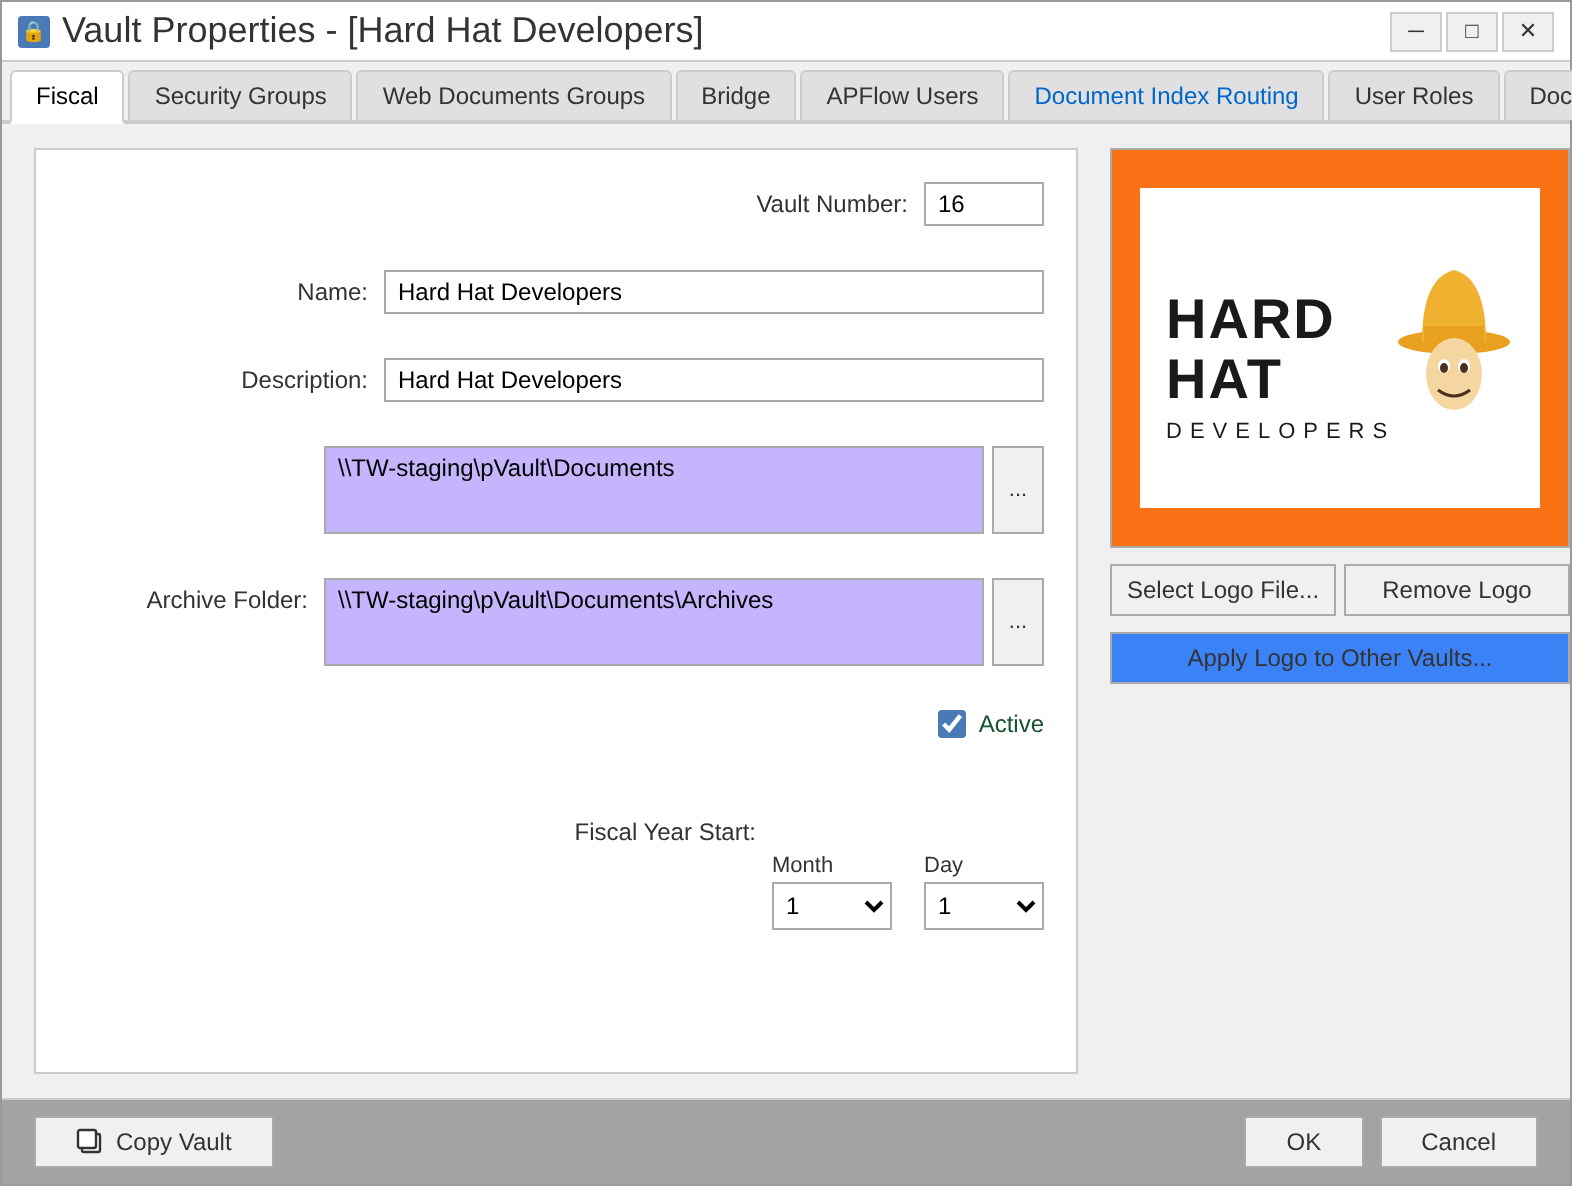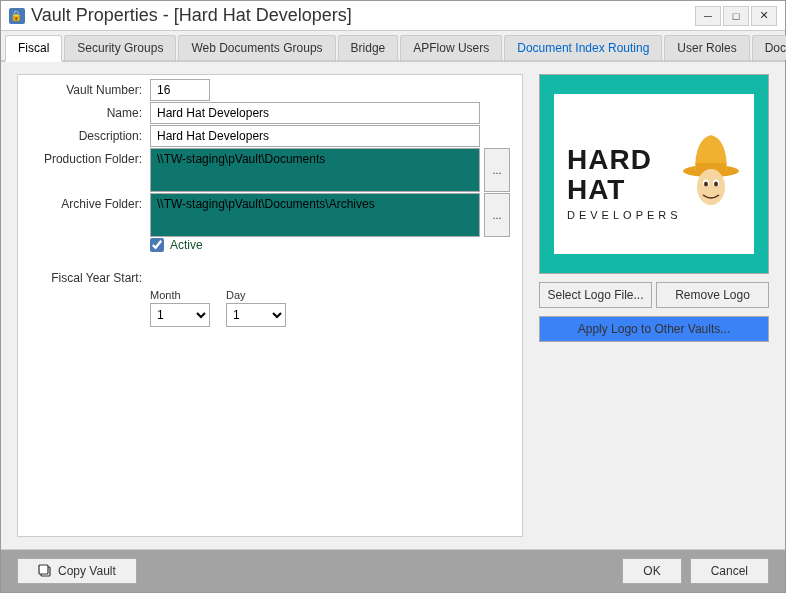--- a/index.html
+++ b/index.html
@@ -97,24 +97,25 @@
     .content {
       flex: 1;
       padding: 12px 16px;
       display: flex;
       gap: 16px;
     }
     .left-panel {
       flex: 1;
       background: #fff;
       border: 1px solid #ccc;
-      padding: 4px;
+      padding: 16px;
       display: flex;
       flex-direction: column;
-      gap: 1px;
+      gap: 22px;
+      align-items: flex-end;
     }
     .form-row {
       display: flex;
       align-items: center;
       gap: 8px;
     }
     .form-label {
       text-align: right;
       min-width: 120px;
       color: #333;
@@ -146,21 +147,21 @@
       display: flex;
       gap: 4px;
     }
     .folder-textarea {
       width: 330px;
       height: 44px;
       border: 1px solid #aaa;
       padding: 3px 6px;
       font-size: 12px;
       resize: none;
-      background: #0f766e;
+      background: #c4b5fd;
       font-family: inherit;
     }
     .browse-btn {
       width: 26px;
       height: 44px;
       border: 1px solid #aaa;
       background: #f0f0f0;
       cursor: pointer;
       display: flex;
       align-items: center;
@@ -220,21 +221,21 @@
     }
     .right-panel {
       width: 230px;
       display: flex;
       flex-direction: column;
       gap: 8px;
     }
     .logo-box {
       width: 230px;
       height: 200px;
-      background: #14b8a6;
+      background: #f97316;
       border: 1px solid #aaa;
       display: flex;
       align-items: center;
       justify-content: center;
       overflow: hidden;
       position: relative;
     }
     .logo-inner {
       width: 200px;
       height: 160px;
@@ -342,21 +343,20 @@
         <label class="form-label">Name:</label>
         <input class="form-input input-medium" type="text" value="Hard Hat Developers" style="">
       </div>
 
       <div class="form-row">
         <label class="form-label">Description:</label>
         <input class="form-input input-long" type="text" value="Hard Hat Developers" style="">
       </div>
 
       <div class="folder-row">
-        <label class="folder-label">Production Folder:</label>
         <div class="folder-input-wrap">
           <textarea class="folder-textarea" style="">\\TW-staging\pVault\Documents</textarea>
           <button class="browse-btn">...</button>
         </div>
       </div>
 
       <div class="folder-row">
         <label class="folder-label">Archive Folder:</label>
         <div class="folder-input-wrap">
           <textarea class="folder-textarea" style="">\\TW-staging\pVault\Documents\Archives</textarea>

